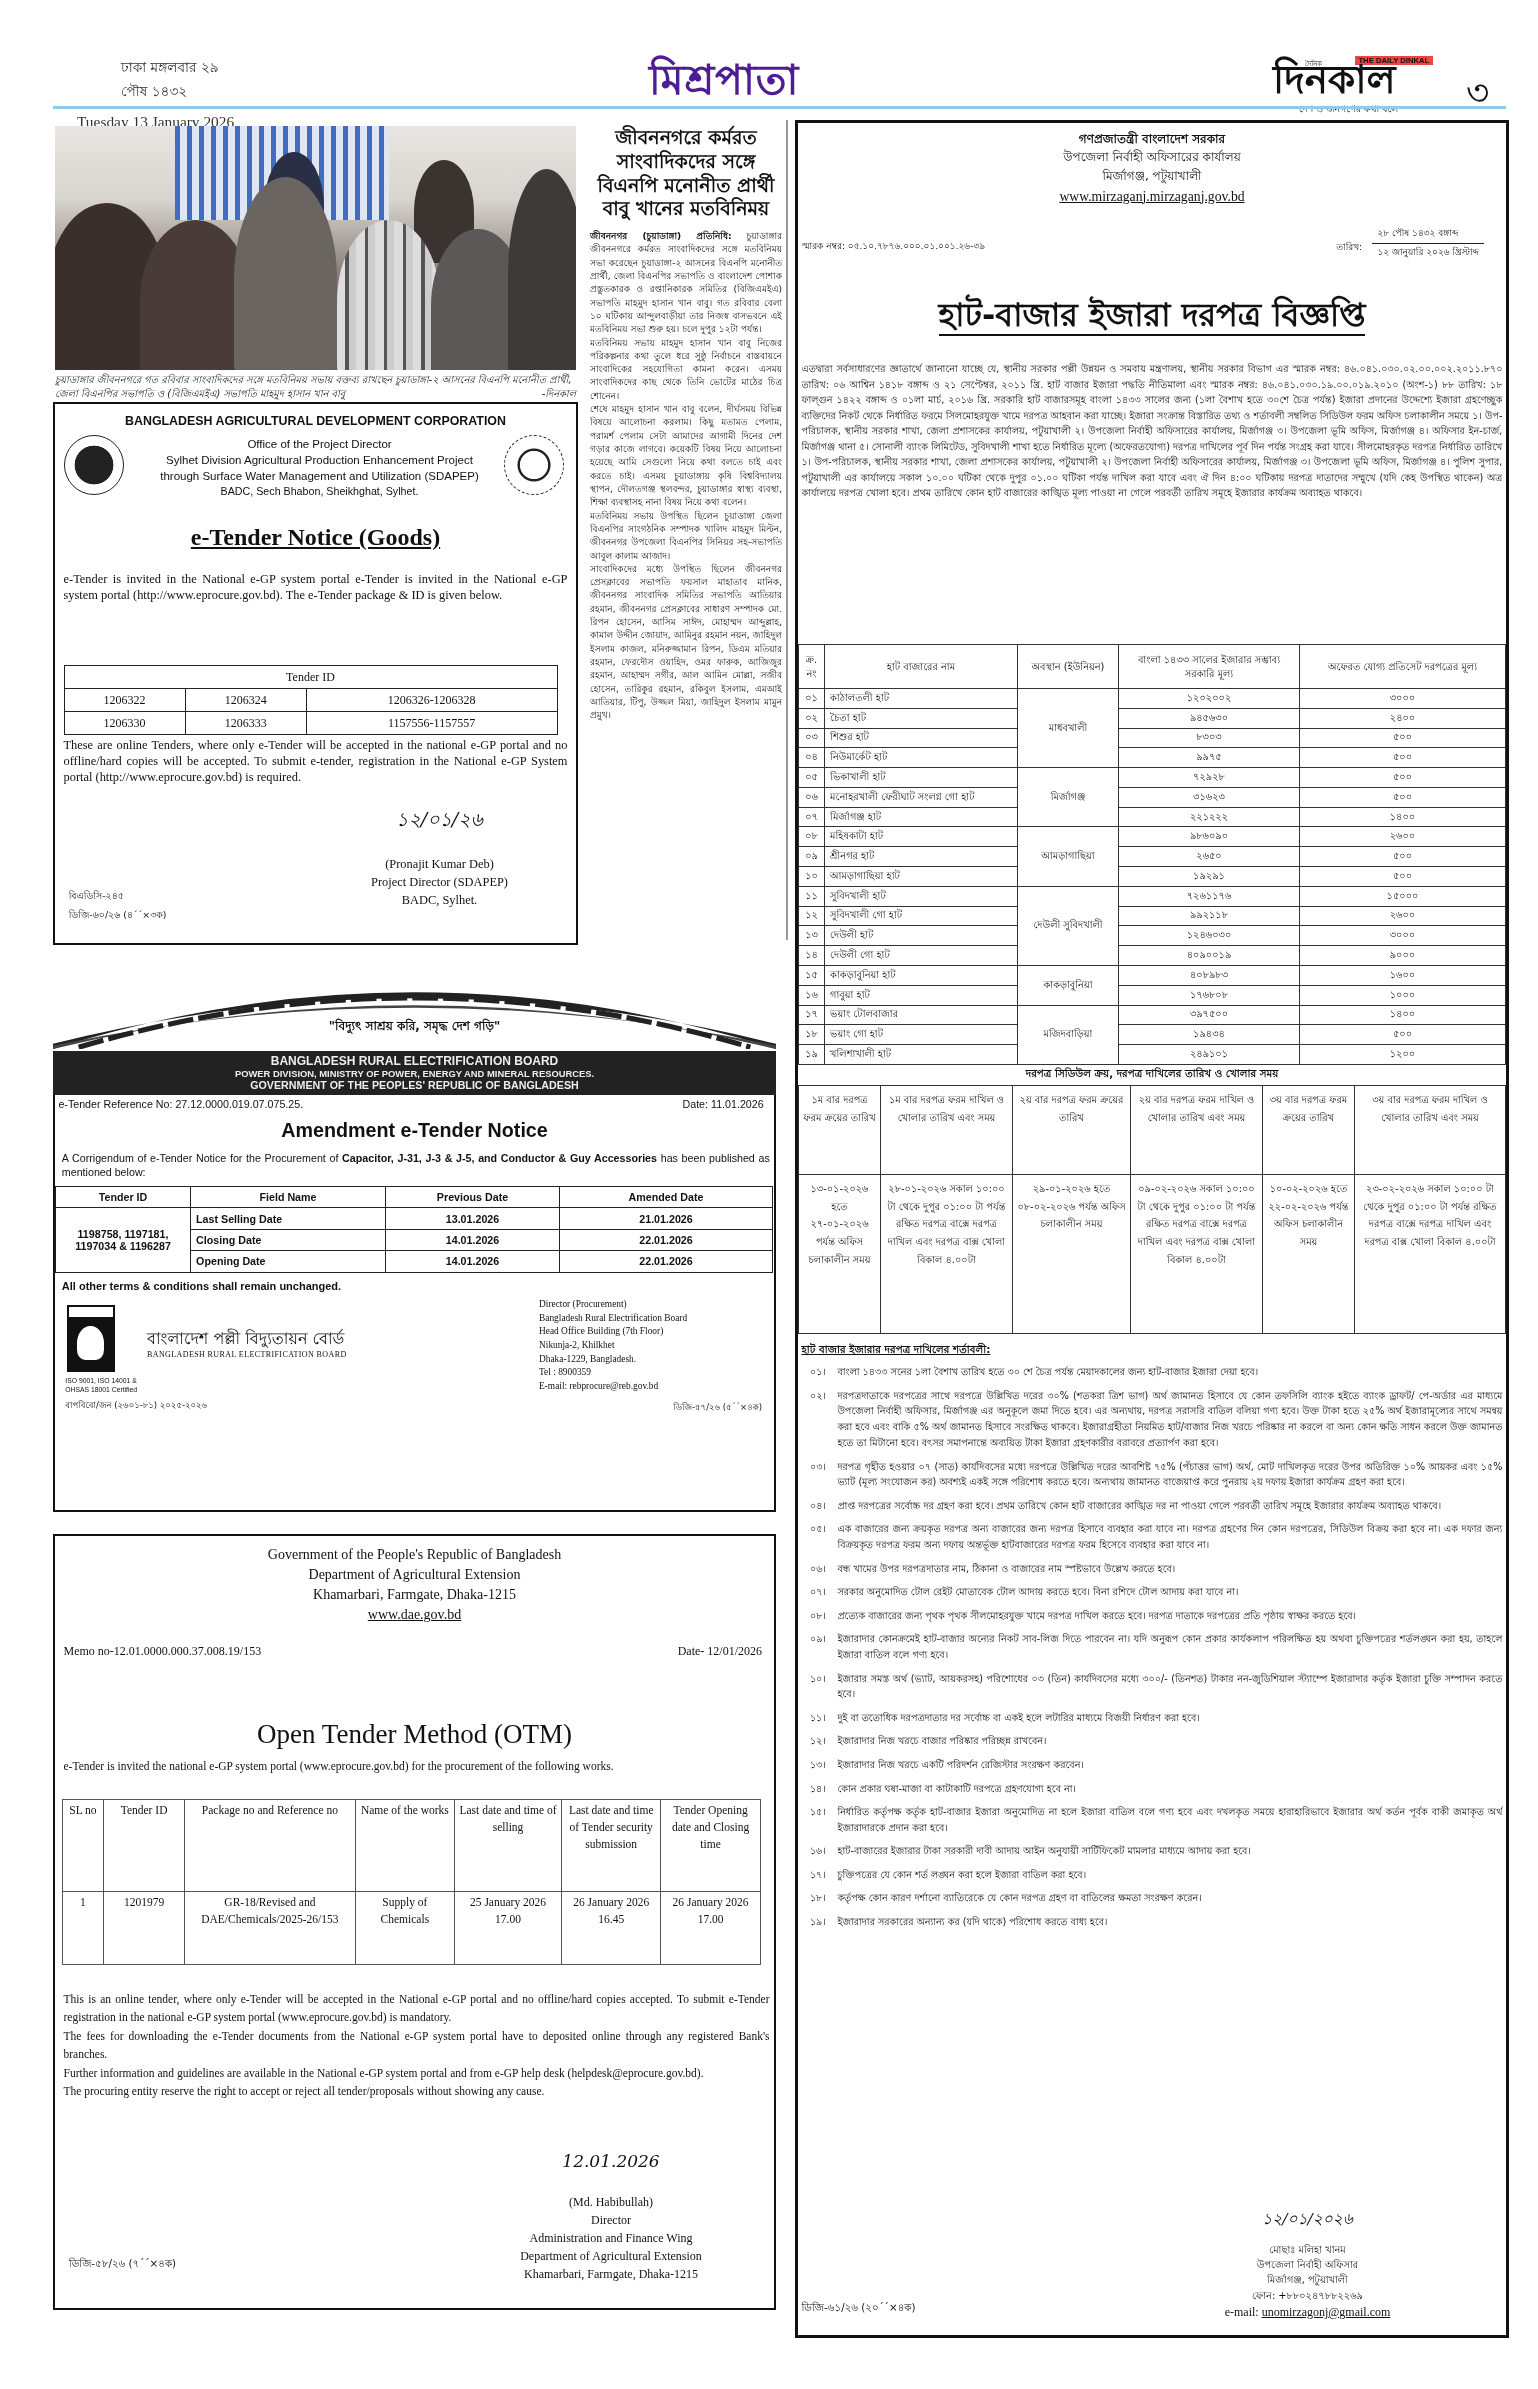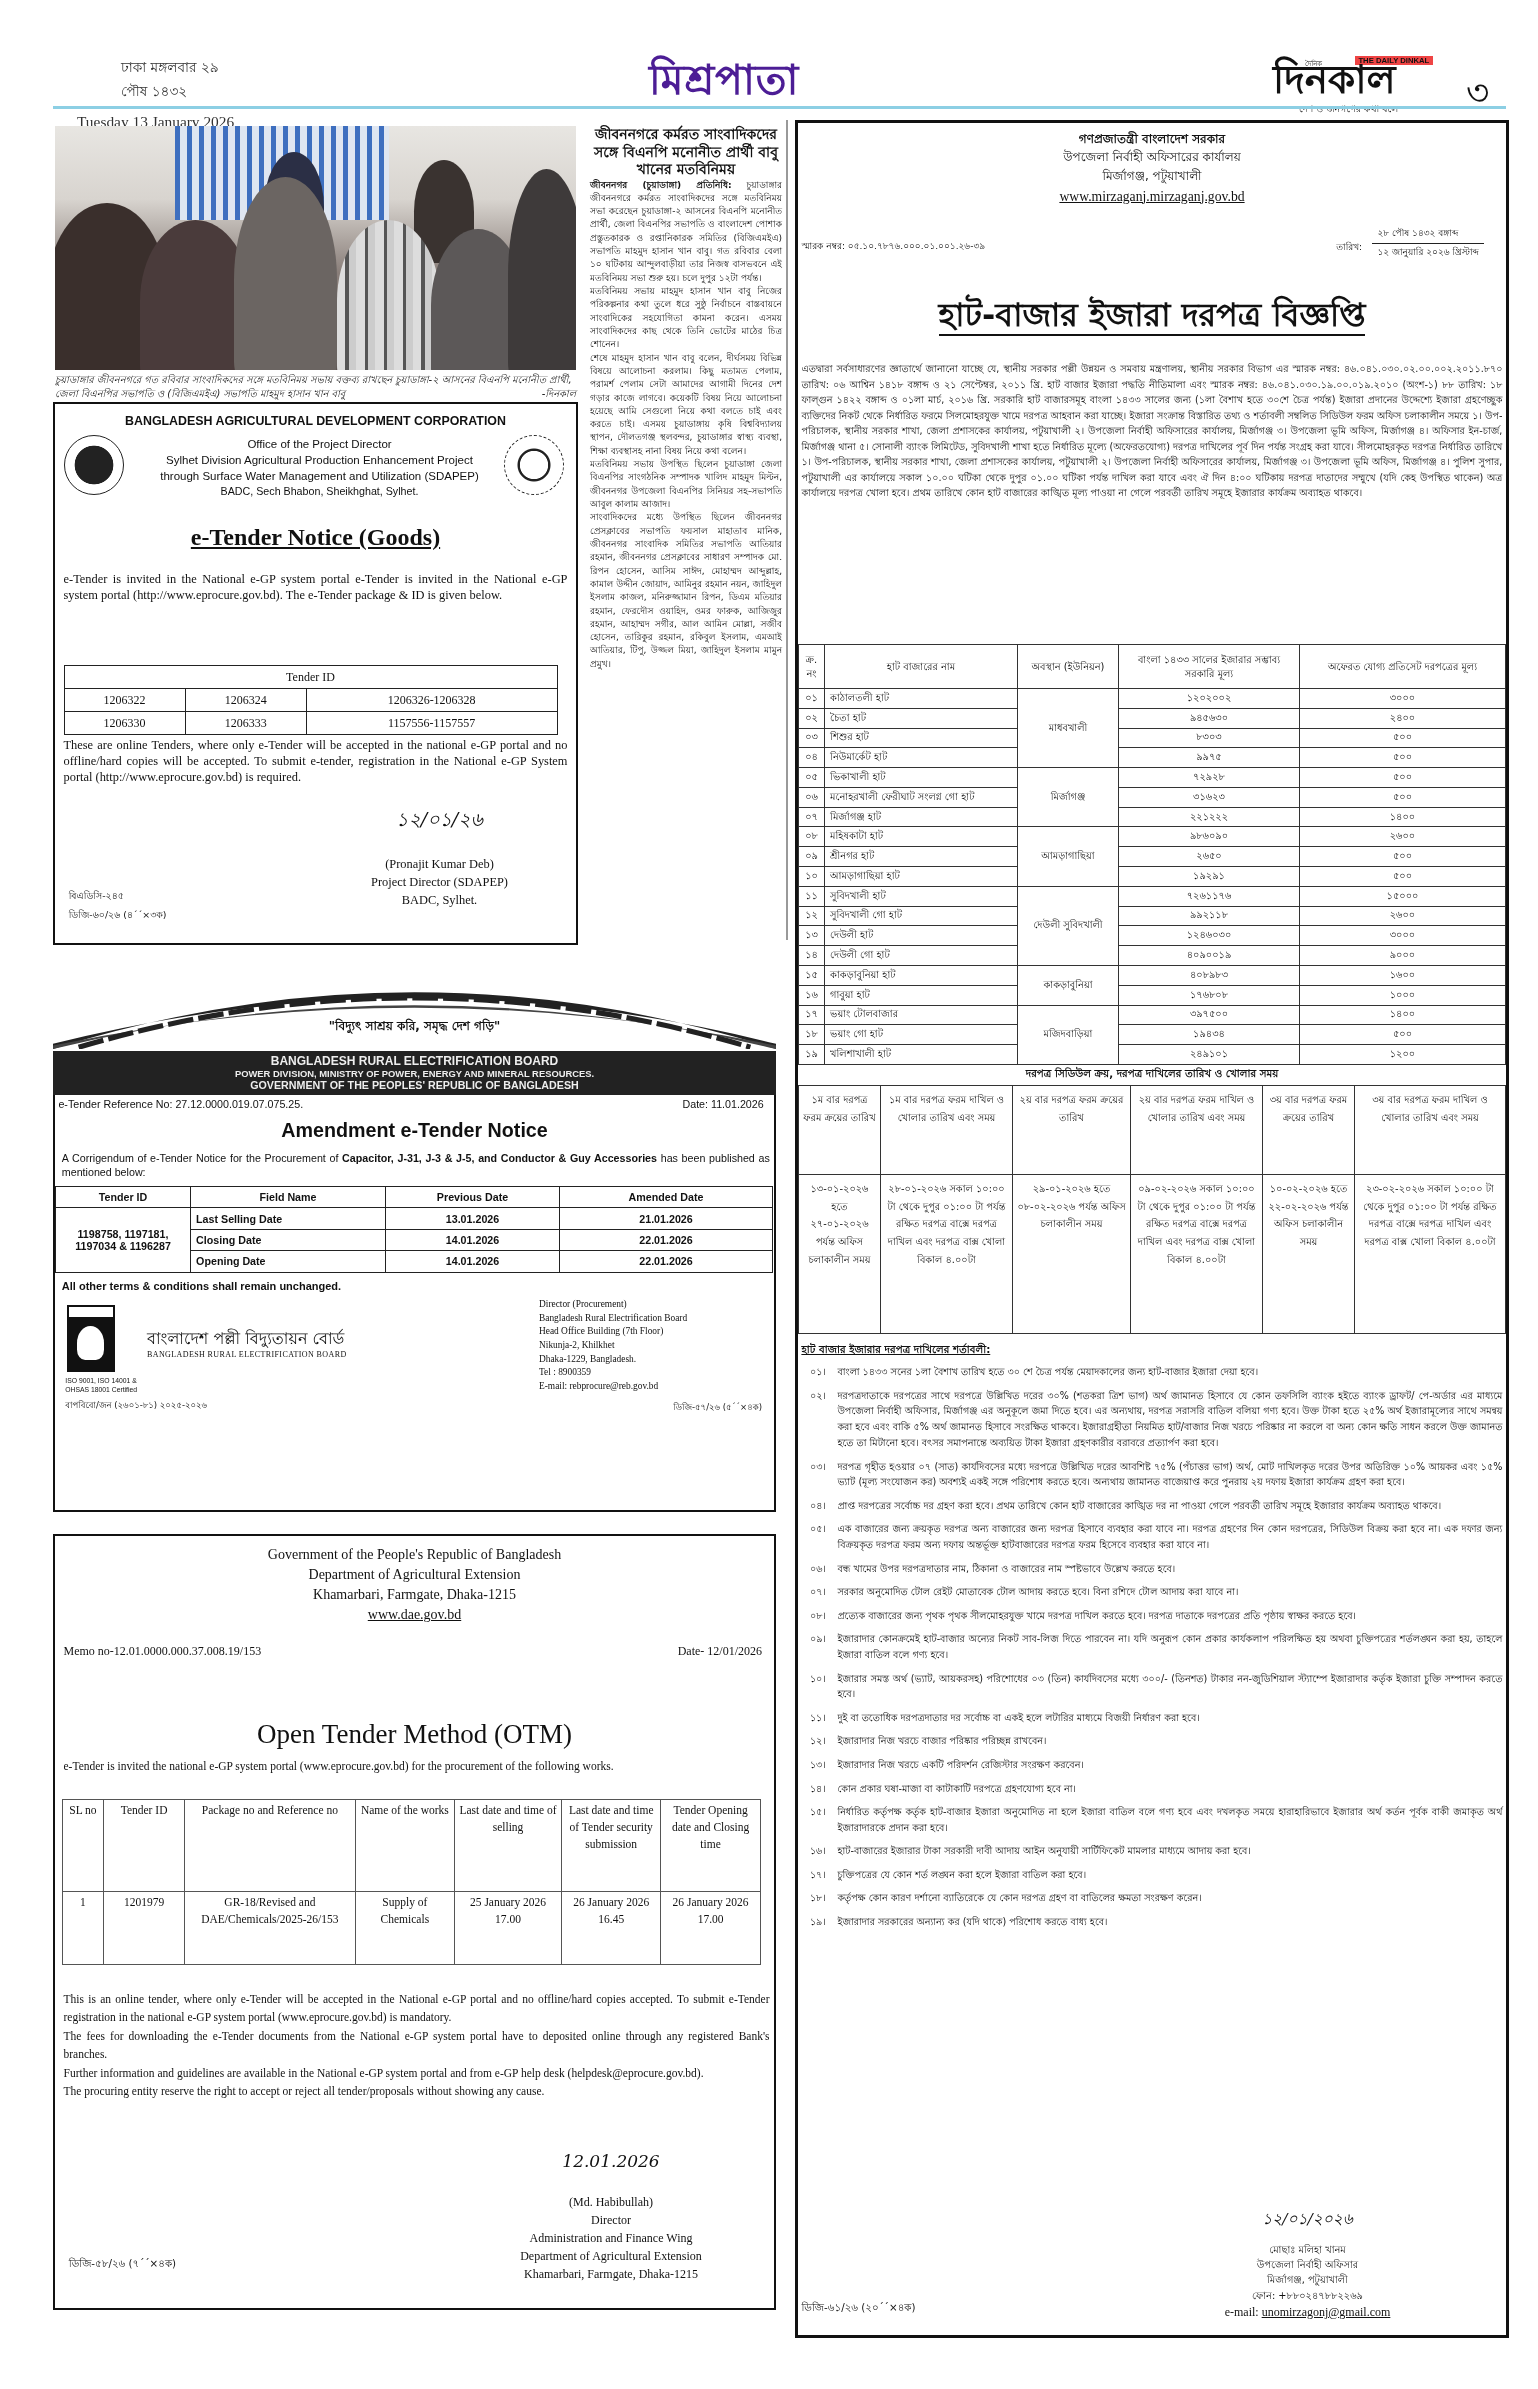--- a/index.html
+++ b/index.html
@@ -31,21 +31,21 @@
   
   .photo { position: absolute; left: 55px; top: 126px; width: 521px; height: 244px; overflow: hidden;
            background: linear-gradient(180deg, #e8e6e2 0%, #d8d4cf 30%, #8a7f7a 60%, #5a514e 100%); }
   .photo .window { position: absolute; left: 120px; top: 0; width: 214px; height: 94px; background: repeating-linear-gradient(90deg, #3e6fbf 0 5.1px, #dfe6f1 5.1px 12px); }
   .photo .person { position: absolute; border-radius: 50% 50% 10% 10%; background: #3b3330; }
   .caption { position: absolute; left: 55px; top: 373px; width: 521px; font-size: 9.8px; line-height: 1.45; font-style: italic; color: #222; font-family: "DejaVu Sans", sans-serif; }
   .caption .credit { float: right; }
 
   
   .article { position: absolute; left: 590px; top: 126px; width: 192px; }
-  .article h2 { font-size: 14px; text-align: center; line-height: 1.25; font-family: "DejaVu Sans", sans-serif; font-weight: bold; margin-bottom: 0; }
+  .article h2 { font-size: 19px; text-align: center; line-height: 1.25; font-family: "DejaVu Sans", sans-serif; font-weight: bold; margin-bottom: 9px; }
   .article p { font-size: 9px; line-height: 1.48; text-align: justify; font-family: "DejaVu Sans", sans-serif; }
   .article .dateline { font-weight: bold; }
   .vrule { position: absolute; left: 786px; top: 120px; width: 1.7px; height: 820px; background: #999; }
 
   
   .badc { left: 53px; top: 402px; width: 525px; height: 543px; }
   .badc .org { position: absolute; top: 10.3px; left: 0; width: 100%; font-size: 12.4px; font-weight: bold; }
   .badc .sub { position: absolute; top: 32px; left: 68px; width: 393px; font-size: 11.5px; line-height: 1.4; }
   .badc .seal { position: absolute; width: 60px; height: 60px; border-radius: 50%; border: 1.7px solid #222; }
   .badc .seal.left { left: 8.5px; top: 31px; background: radial-gradient(circle, #222 0 19px, #fff 19.7px); }

